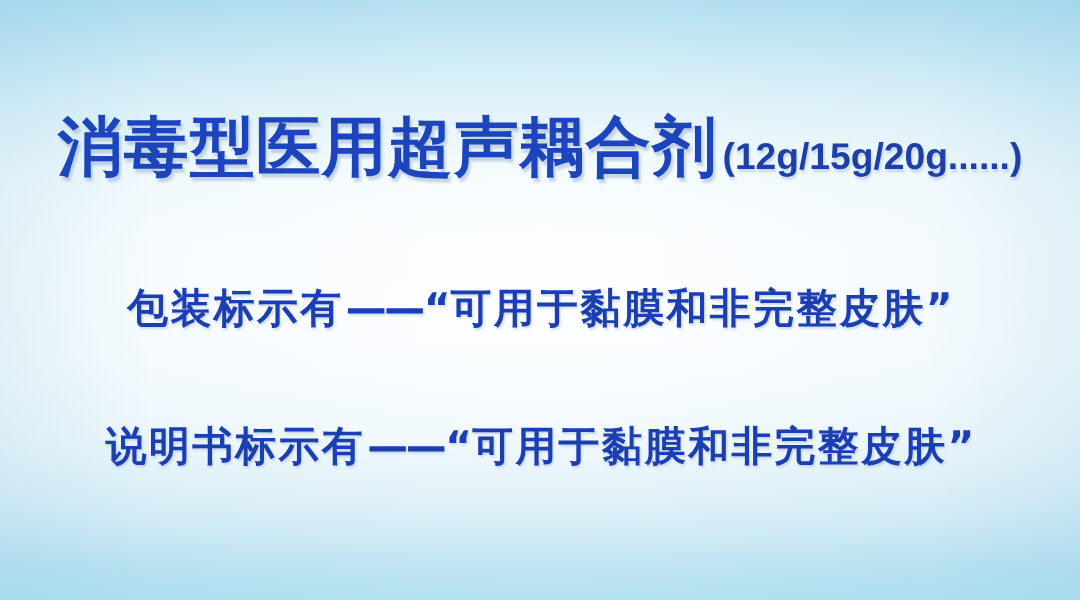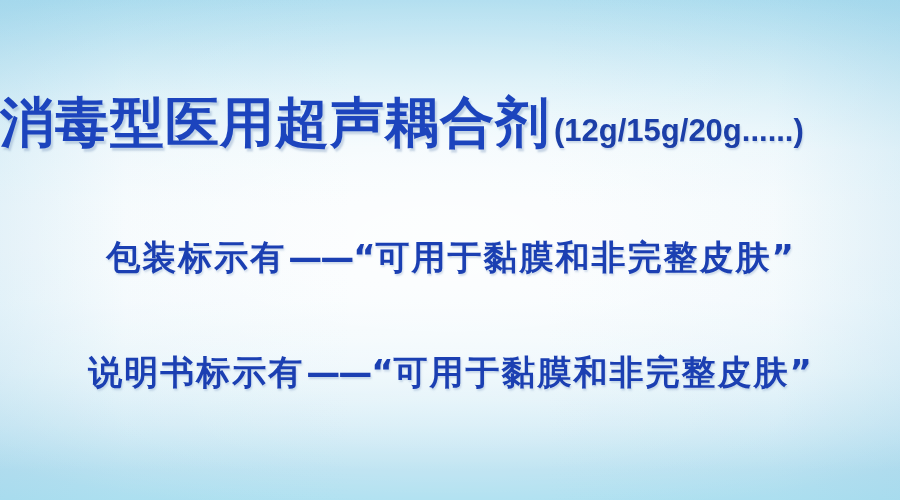--- a/index.html
+++ b/index.html
@@ -76,21 +76,21 @@
     width: 100%;
     height: 100%;
   }
 
   
   .title-row {
     position: absolute;
     top: 96px;
     left: 0;
     width: 900px;
-    text-align: left;
+    text-align: center;
     white-space: nowrap;
     line-height: 1;
   }
 
   .title-main {
     font-family: "DejaVu Sans", "Liberation Sans", sans-serif;
     font-weight: bold;
     font-size: 54px;
     letter-spacing: 1px;
     color: #1c44bd;

